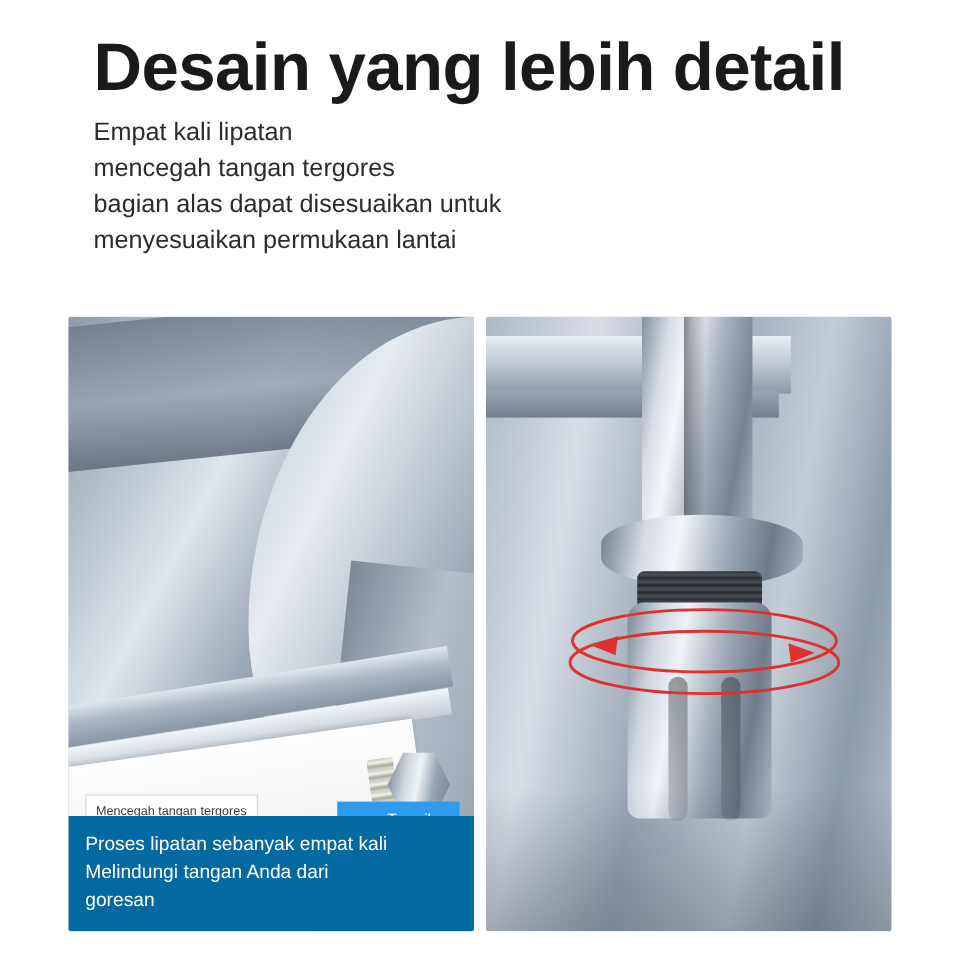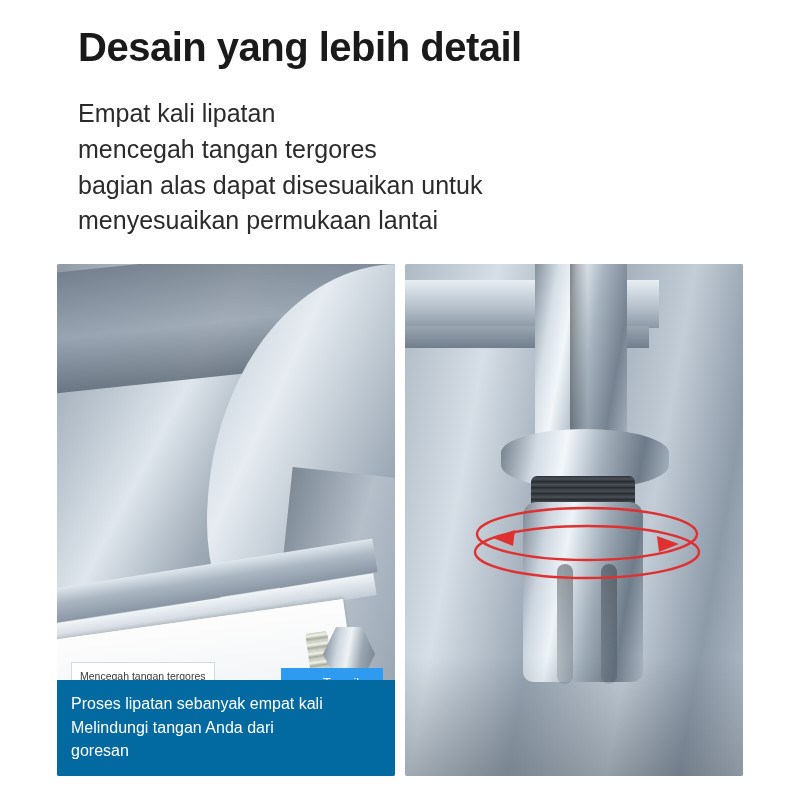--- a/index.html
+++ b/index.html
@@ -22,29 +22,29 @@
   }
 
   
   .header {
     position: absolute;
     left: 78px;
     top: 24px;
     width: 660px;
   }
   .headline {
-    font-size: 40px;
+    font-size: 56px;
     font-weight: bold;
     color: #1a1a1a;
     letter-spacing: -0.5px;
     line-height: 1.15;
-    margin: 0 0 26px 0;
+    margin: 0 0 8px 0;
   }
   .subline {
-    font-size: 25px;
+    font-size: 21px;
     color: #2b2b2b;
     line-height: 1.43;
     font-weight: 400;
     white-space: pre-line;
     margin: 0;
   }
 
   
   .panels {
     position: absolute;

